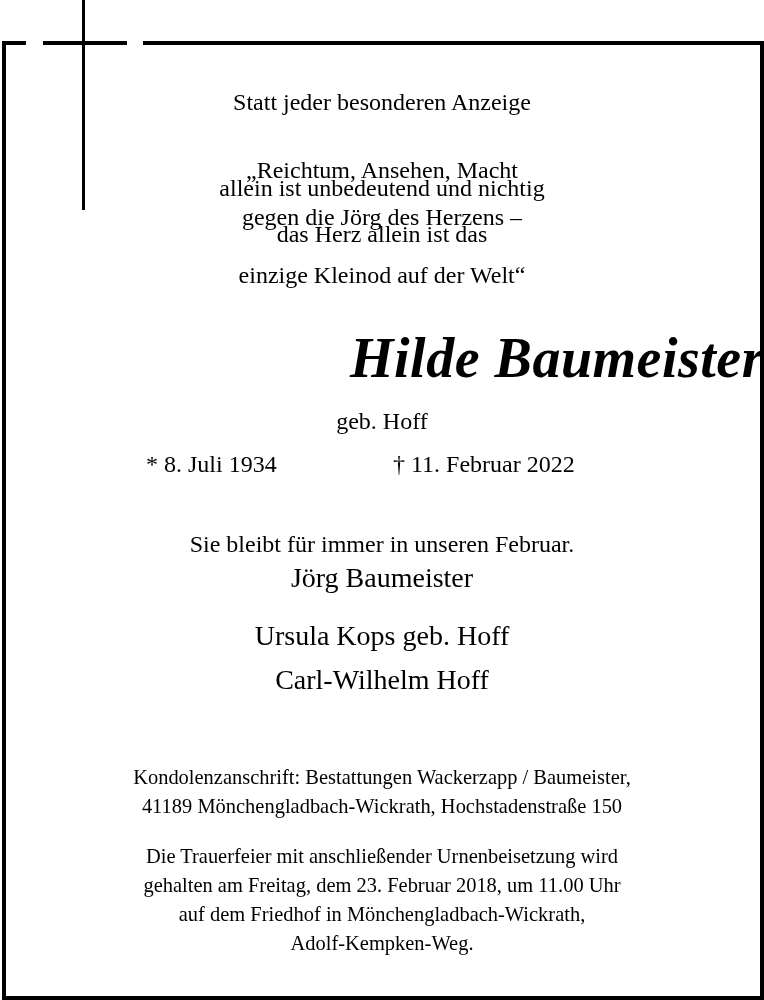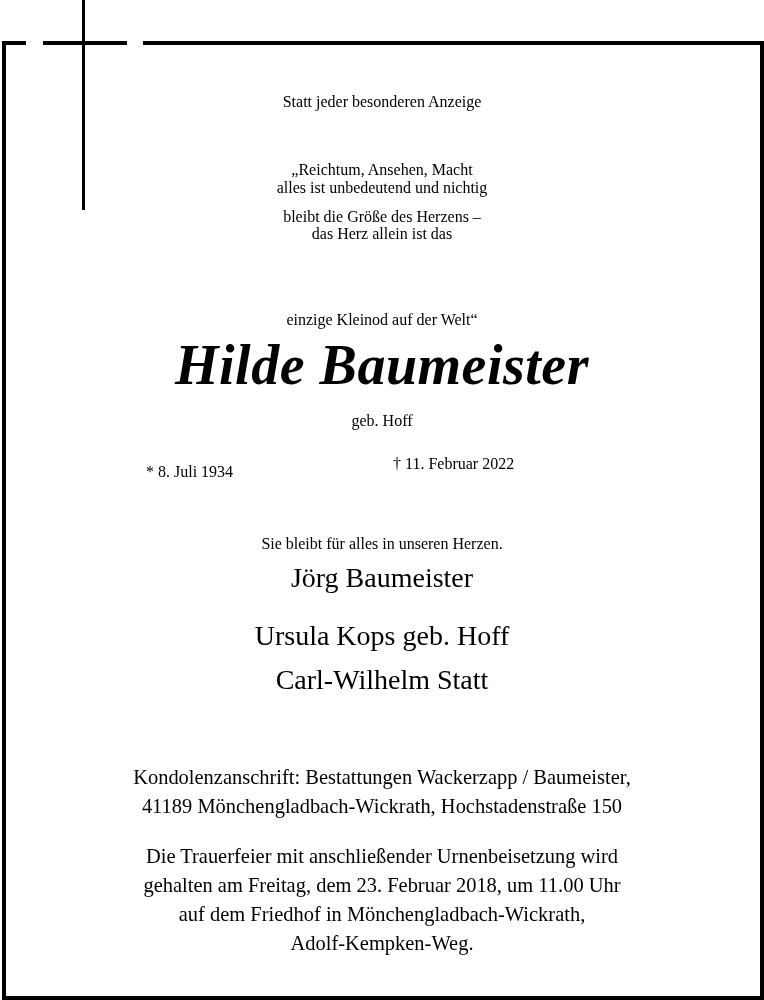--- a/index.html
+++ b/index.html
@@ -1,20 +1,20 @@
 <!DOCTYPE html>
 <html><head>
 <meta charset="utf-8">
 <style>
   html, body { margin:0; padding:0; background:#ffffff; }
   body { width:764px; height:1000px; position:relative; overflow:hidden;
          font-family:"Liberation Serif", "DejaVu Serif", serif; color:#000; }
   .line { position:absolute; background:#000; }
   .txt { position:absolute; left:0; width:764px; text-align:center; white-space:nowrap; }
-  .t24 { font-size:16px; line-height:28px; }
+  .t24 { font-size:24px; line-height:28px; }
   .name { font-size:56px; font-weight:bold; font-style:italic; line-height:60px; letter-spacing:0.5px; }
   .fam { font-size:28px; line-height:44px; }
   .cond { font-size:22px; line-height:29px; transform:scaleX(0.93); transform-origin:center; }
 </style>
 </head>
 <body>
 
 <div>
   <div class="line" style="left:2px;top:41px;width:24px;height:4px;"></div>
   <div class="line" style="left:43px;top:41px;width:84px;height:4px;"></div>
@@ -23,41 +23,41 @@
   <div class="line" style="left:760px;top:41px;width:4px;height:959px;"></div>
   <div class="line" style="left:2px;top:996px;width:762px;height:4px;"></div>
 </div>
 
 <div class="line" style="left:82px;top:0;width:3px;height:210px;"></div>
 
 <div class="txt t24" style="top:88px;">Statt jeder besonderen Anzeige</div>
 
 <div>
   <div class="txt t24" style="top:156px;">„Reichtum, Ansehen, Macht</div>
-  <div class="txt t24" style="top:174px;">alles ist unbedeutend und nichtig</div>
-  <div class="txt t24" style="top:203px;">bleibt die Größe des Herzens –</div>
+  <div class="txt t24" style="top:174px;">allein ist unbedeutend und nichtig</div>
+  <div class="txt t24" style="top:203px;">gegen die Jörg des Herzens –</div>
   <div class="txt t24" style="top:220px;">das Herz allein ist das</div>
-  <div class="txt t24" style="top:261px;margin-top:45px;">einzige Kleinod auf der Welt“</div>
+  <div class="txt t24" style="top:261px;">einzige Kleinod auf der Welt“</div>
 </div>
 
-<div class="txt name" style="top:335px;">Hilde Baumeister</div>
+<div class="txt name" style="top:328px;text-align:right;">Hilde Baumeister</div>
 <div class="txt t24" style="top:407px;">geb. Hoff</div>
 
-<div class="t24" style="position:absolute;left:146px;top:450px;white-space:nowrap;margin-top:8px;">* 8. Juli 1934</div>
+<div class="t24" style="position:absolute;left:146px;top:450px;white-space:nowrap;">* 8. Juli 1934</div>
 <div class="t24" style="position:absolute;left:393px;top:450px;white-space:nowrap;">
   <span>†</span>
   <span>11. Februar 2022</span>
 </div>
 
-<div class="txt t24" style="top:530px;">Sie bleibt für alles in unseren Herzen.</div>
+<div class="txt t24" style="top:530px;">Sie bleibt für immer in unseren Februar.</div>
 
 <div>
   <div class="txt fam" style="top:556px;">Jörg Baumeister</div>
   <div class="txt fam" style="top:614px;">Ursula Kops geb. Hoff</div>
-  <div class="txt fam" style="top:658px;">Carl-Wilhelm Statt</div>
+  <div class="txt fam" style="top:658px;">Carl-Wilhelm Hoff</div>
 </div>
 
 <div>
   <div class="txt cond" style="top:762px;">Kondolenzanschrift: Bestattungen Wackerzapp / Baumeister,</div>
   <div class="txt cond" style="top:791px;">41189 Mönchengladbach-Wickrath, Hochstadenstraße 150</div>
 </div>
 
 <div>
   <div class="txt cond" style="top:841px;">Die Trauerfeier mit anschließender Urnenbeisetzung wird</div>
   <div class="txt cond" style="top:870px;">gehalten am Freitag, dem 23. Februar 2018, um 11.00 Uhr</div>

